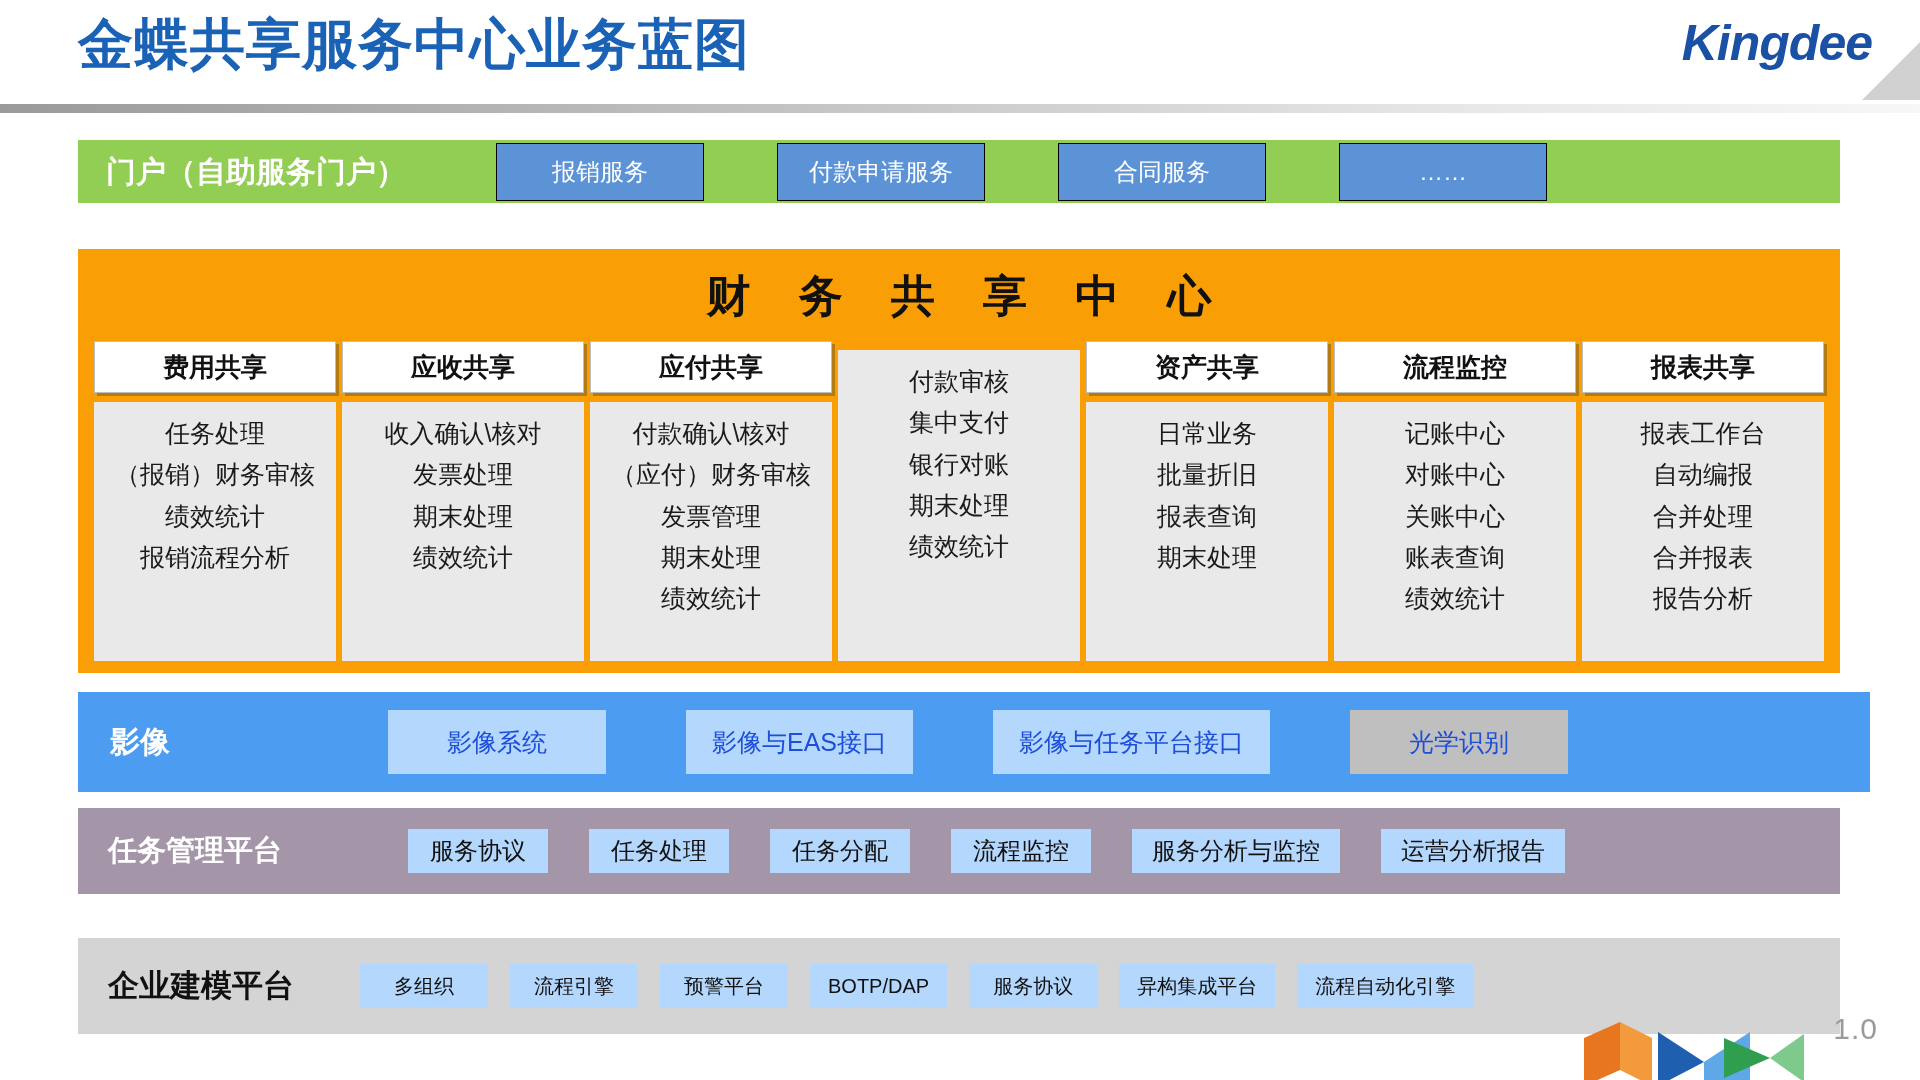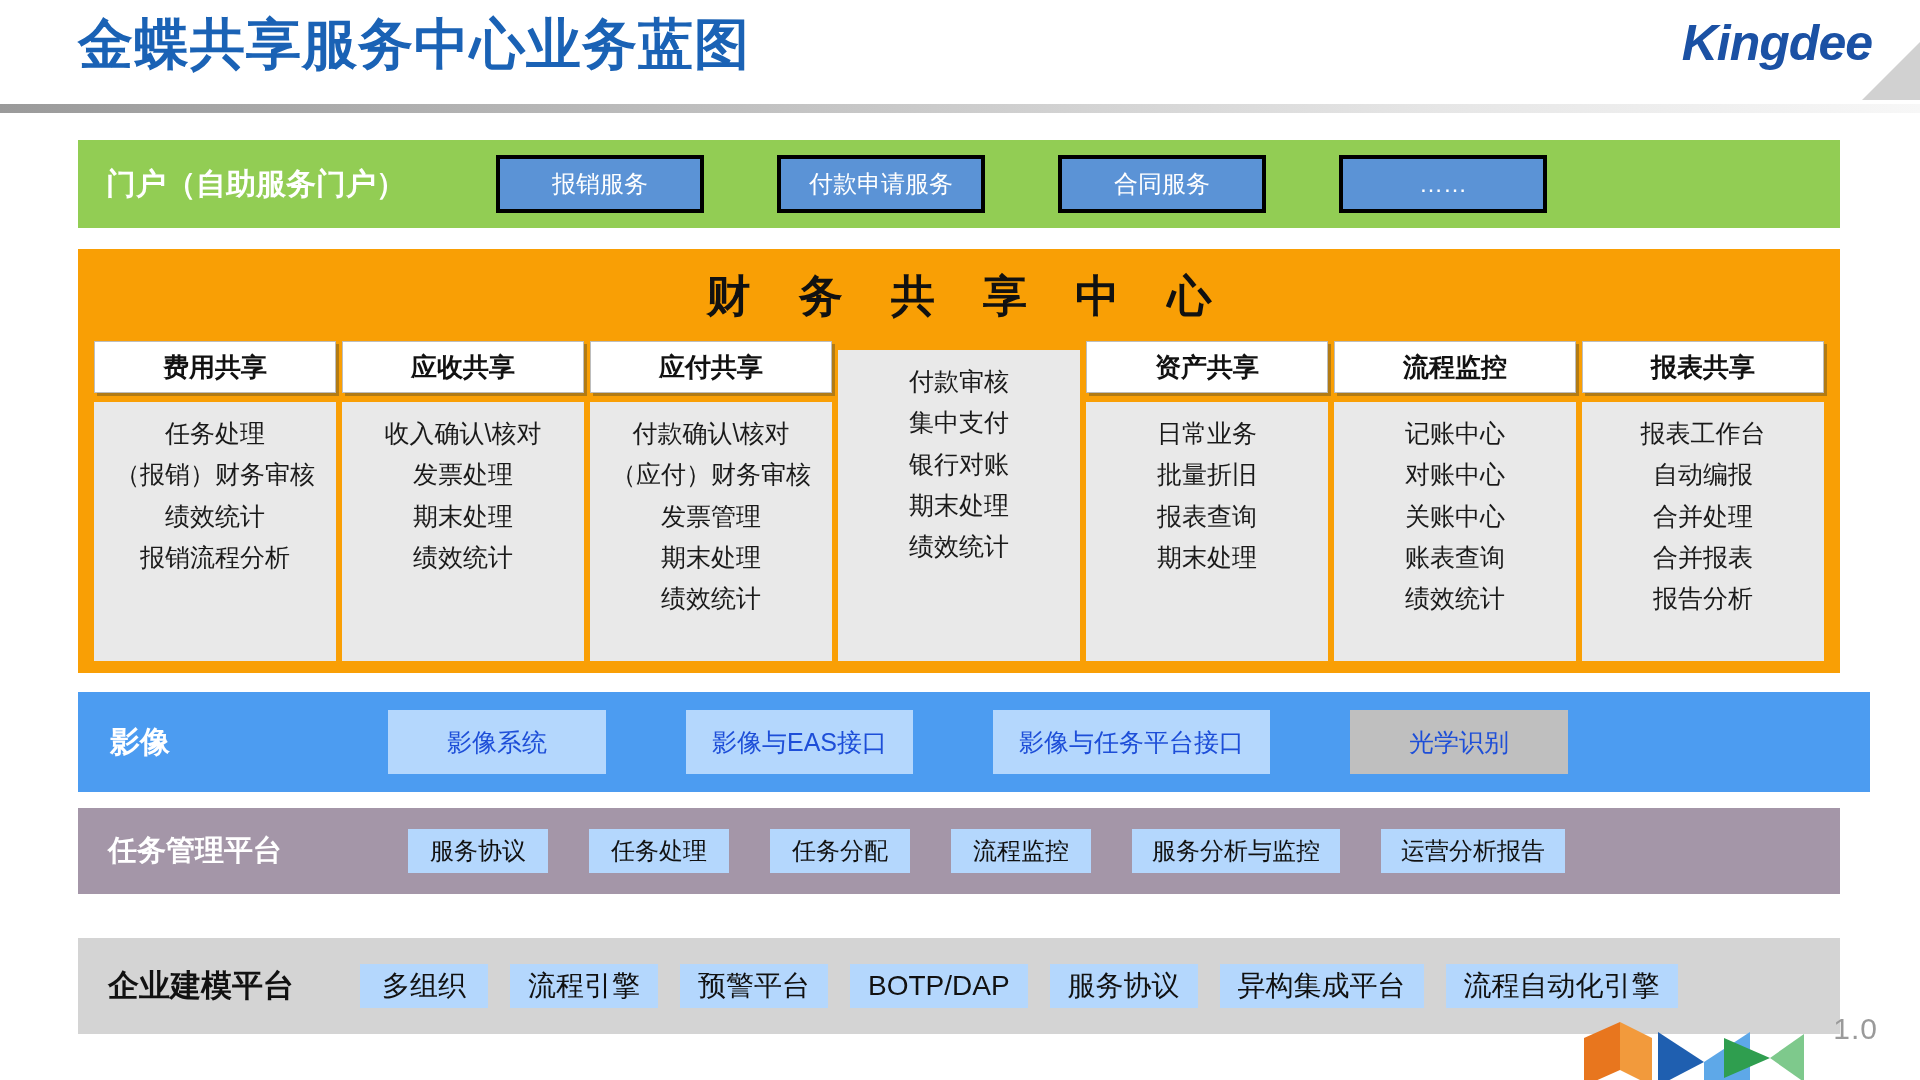--- a/index.html
+++ b/index.html
@@ -46,34 +46,34 @@
   
   .band {
     position: absolute; display: flex; align-items: center;
   }
   .band-label {
     font-weight: 700; white-space: nowrap;
   }
 
   
   .portal {
-    left: 78px; top: 140px; width: 1762px; height: 88px;
+    left: 78px; top: 140px; width: 1762px; height: 63px;
     background: #92cd54;
   }
   .portal .band-label {
     position: absolute; left: 28px; top: 50%; transform: translateY(-50%);
     color: #ffffff; font-size: 30px;
   }
   .portal-btns {
     position: absolute; left: 418px; top: 50%; transform: translateY(-50%);
     display: flex; gap: 73px;
   }
   .portal-btn {
     width: 208px; height: 58px; background: #5b93d6;
-    border: 4px solid #000000;
+    border: 1px solid #000000;
     display: flex; align-items: center; justify-content: center;
     color: #ffffff; font-size: 24px; white-space: nowrap;
   }
 
   
   .fsc {
     position: absolute; left: 78px; top: 249px; width: 1762px; height: 424px;
     background: #f99f05;
   }
   .fsc-title {
@@ -156,21 +156,21 @@
     color: #111111; font-size: 31px;
   }
   .model-btns {
     position: absolute; left: 282px; top: 50%; transform: translateY(-50%);
     display: flex; gap: 22px;
   }
   .model-btn {
     height: 44px; padding: 0 18px; min-width: 128px;
     background: #b4d7fd;
     display: flex; align-items: center; justify-content: center;
-    color: #111111; font-size: 28px; white-space: nowrap;
+    color: #111111; font-size: 20px; white-space: nowrap;
   }
 
   
   .deco-mark {
     position: absolute; right: 96px; bottom: -6px;
     width: 250px; height: 78px;
   }
   .deco-version {
     position: absolute; right: 42px; bottom: 34px;
     font-size: 30px; color: #9a9a9a; white-space: nowrap;

